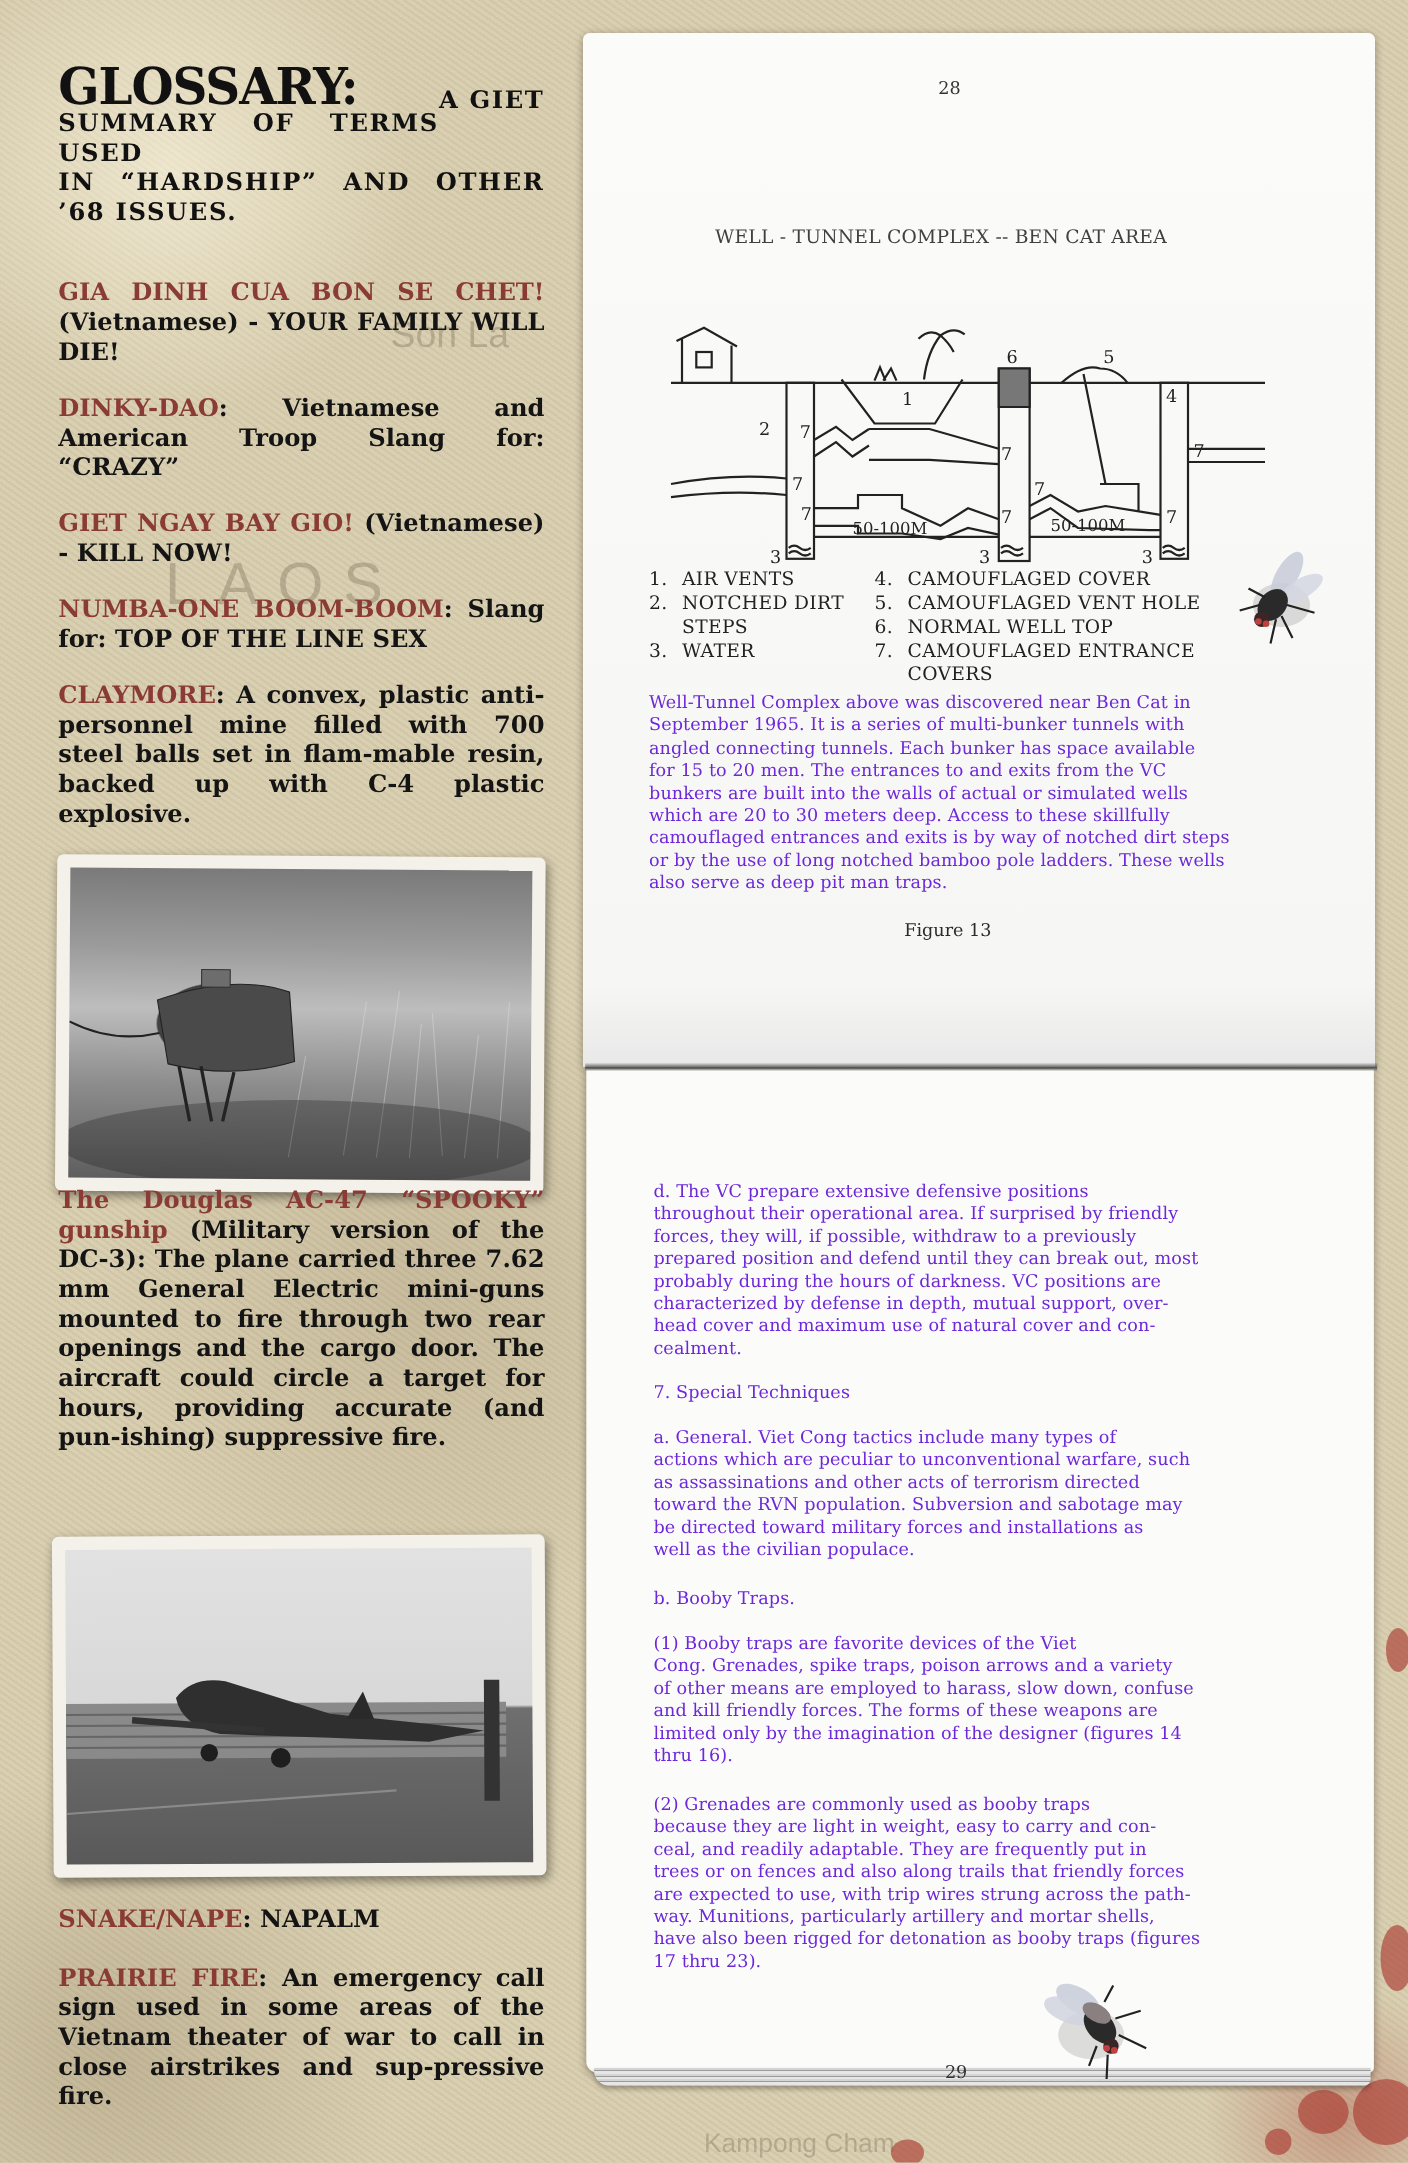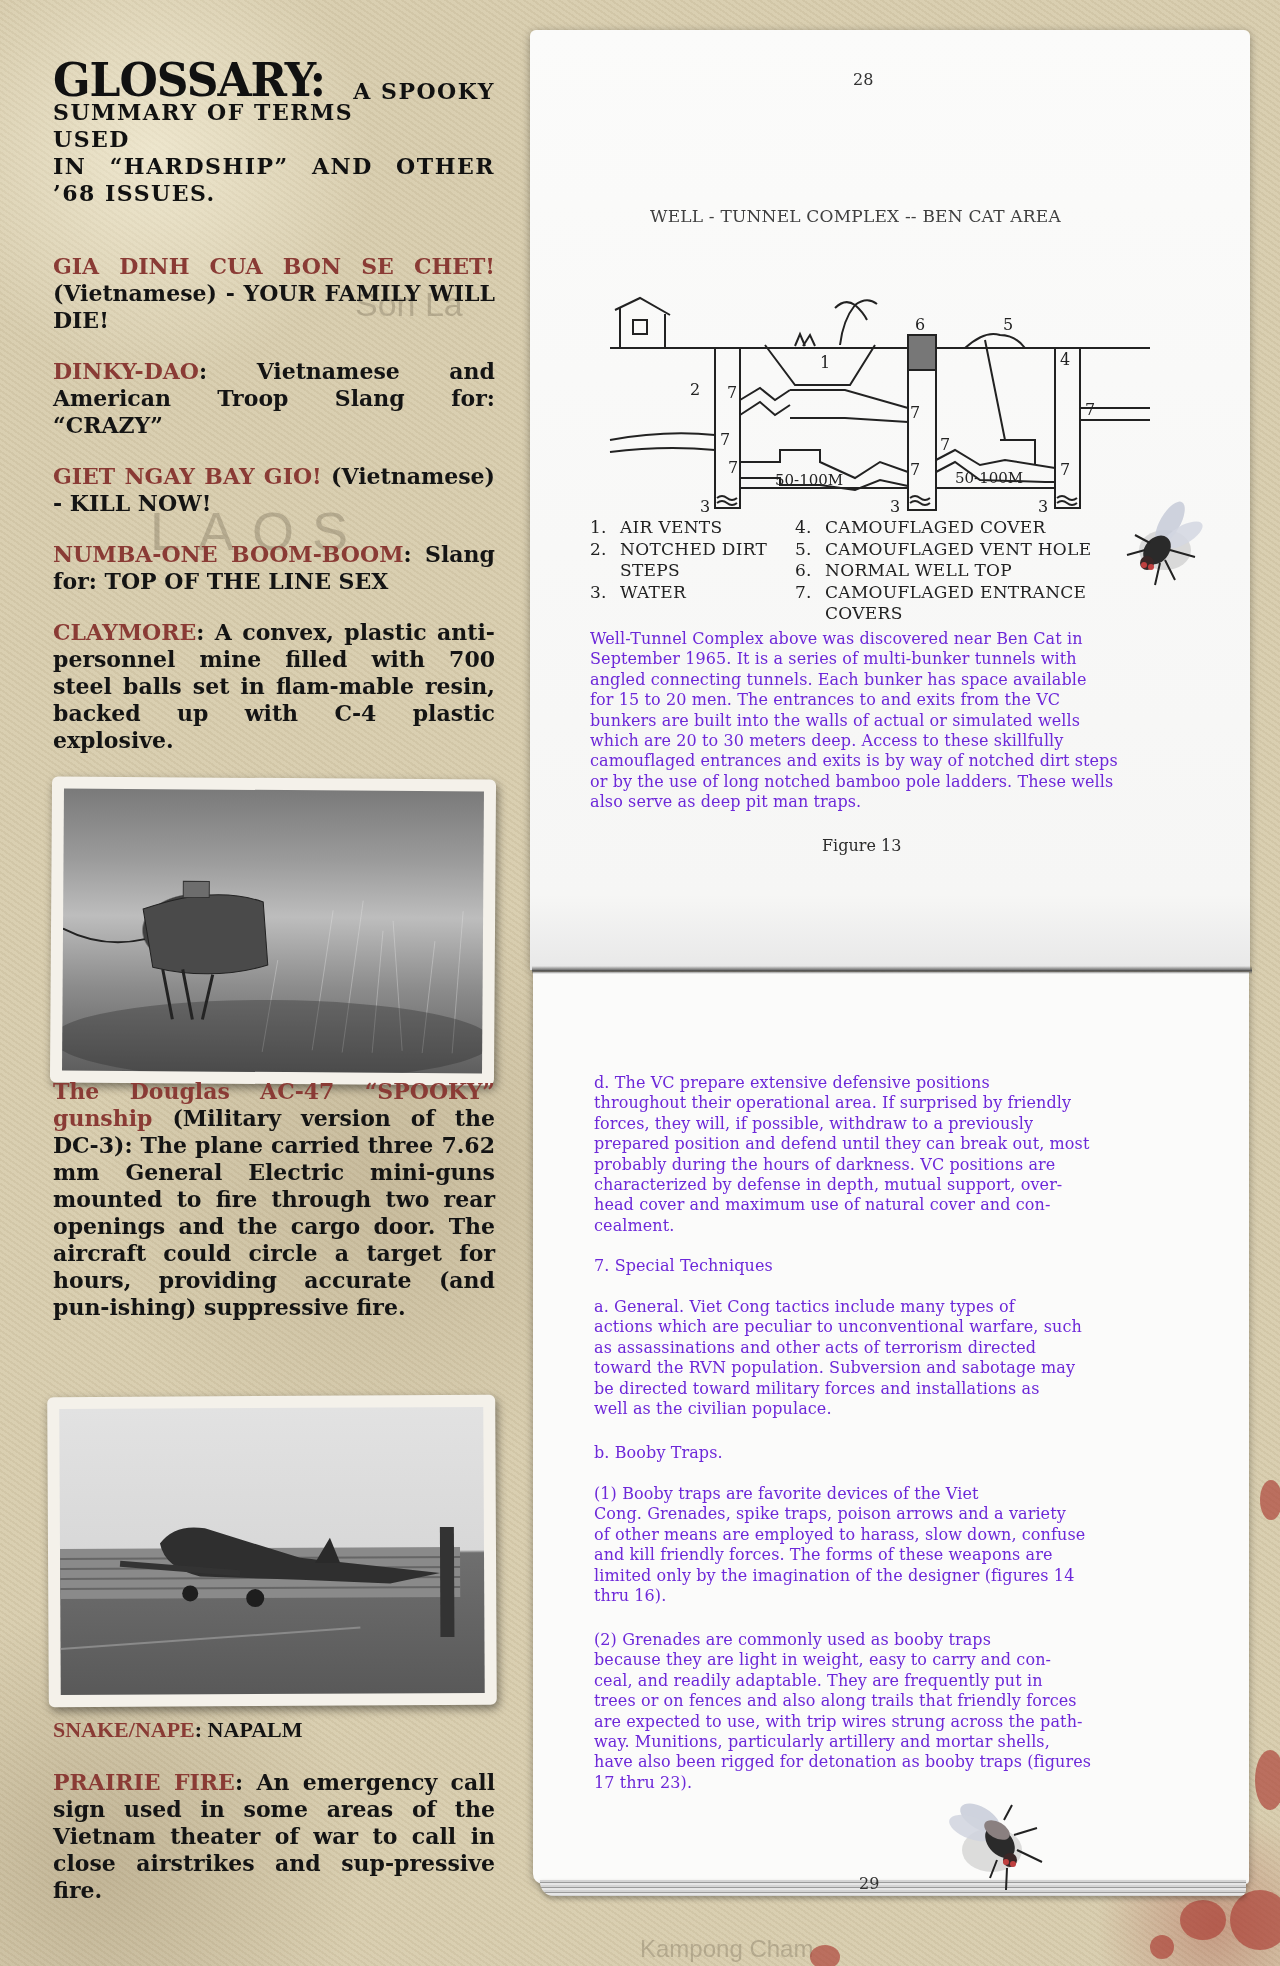--- a/index.html
+++ b/index.html
@@ -63,21 +63,21 @@
 <div class="splat" style="left:1180px;top:1900px;width:46px;height:40px;"></div>
 <div class="splat" style="left:1230px;top:1890px;width:60px;height:60px;"></div>
 <div class="splat" style="left:1150px;top:1935px;width:24px;height:24px;"></div>
 <div class="splat" style="left:1255px;top:1750px;width:30px;height:60px;"></div>
 <div class="splat" style="left:810px;top:1945px;width:30px;height:24px;"></div>
 <div class="splat" style="left:1260px;top:1480px;width:22px;height:40px;"></div>
 
 <section class="glossary">
   <div class="g-title-line">
     <span class="g-title-big">GLOSSARY:</span>
-    <span style="float:right;margin-top:12px;">A SPOOKY</span>
+    <span style="float:right;margin-top:12px;">A GIET</span>
   </div>
   <div class="g-title-line" style="text-align-last:justify;">SUMMARY OF TERMS USED</div>
   <div class="g-title-line" style="text-align-last:justify;">IN “HARDSHIP” AND OTHER</div>
   <div class="g-title-line">’68 ISSUES.</div>
 
   <div class="entry" style="margin-top:46px;">
     <span class="term">GIA DINH CUA BON SE CHET!</span>
     <span>(Vietnamese) - YOUR FAMILY WILL DIE!</span>
   </div>
   <div class="entry">
@@ -130,21 +130,21 @@
       <path d="M60 155 L180 165" stroke="#333" stroke-width="6"></path>
       <circle cx="130" cy="185" r="8" fill="#1e1e1e"></circle>
       <circle cx="195" cy="190" r="9" fill="#1e1e1e"></circle>
       <rect x="380" y="120" width="14" height="110" fill="#333"></rect>
       <path d="M0 240 L300 220" stroke="#8a8a8a" stroke-width="2"></path>
     </svg>
   </div>
 </div>
 
 <section class="glossary" style="top:1716px;">
-  <div class="entry" style="margin-top:0;font-family:Liberation Serif, serif;">
+  <div class="entry" style="margin-top:16px;">
     <span class="term">SNAKE/NAPE</span><span>: NAPALM</span>
   </div>
   <div class="entry" style="margin-top:26px;">
     <span class="term">PRAIRIE FIRE</span><span>: An emergency call sign used in some areas of the Vietnam theater of war to call in close airstrikes and sup-pressive fire.</span>
   </div>
 </section>
 
 <div class="doc-page page-top"></div>
 <div class="doc-page page-bottom"></div>
 <div class="page-stack"></div>

